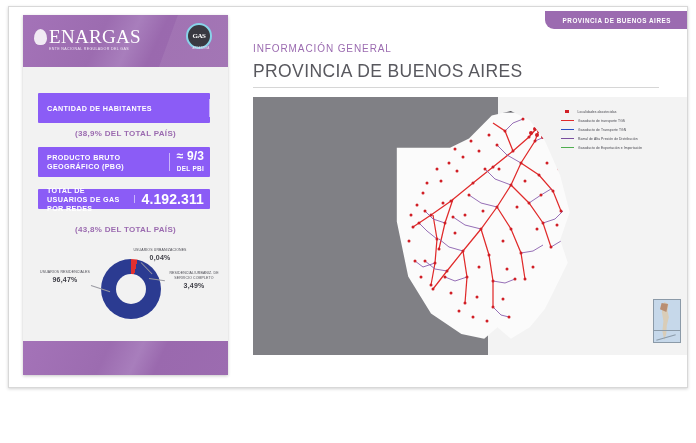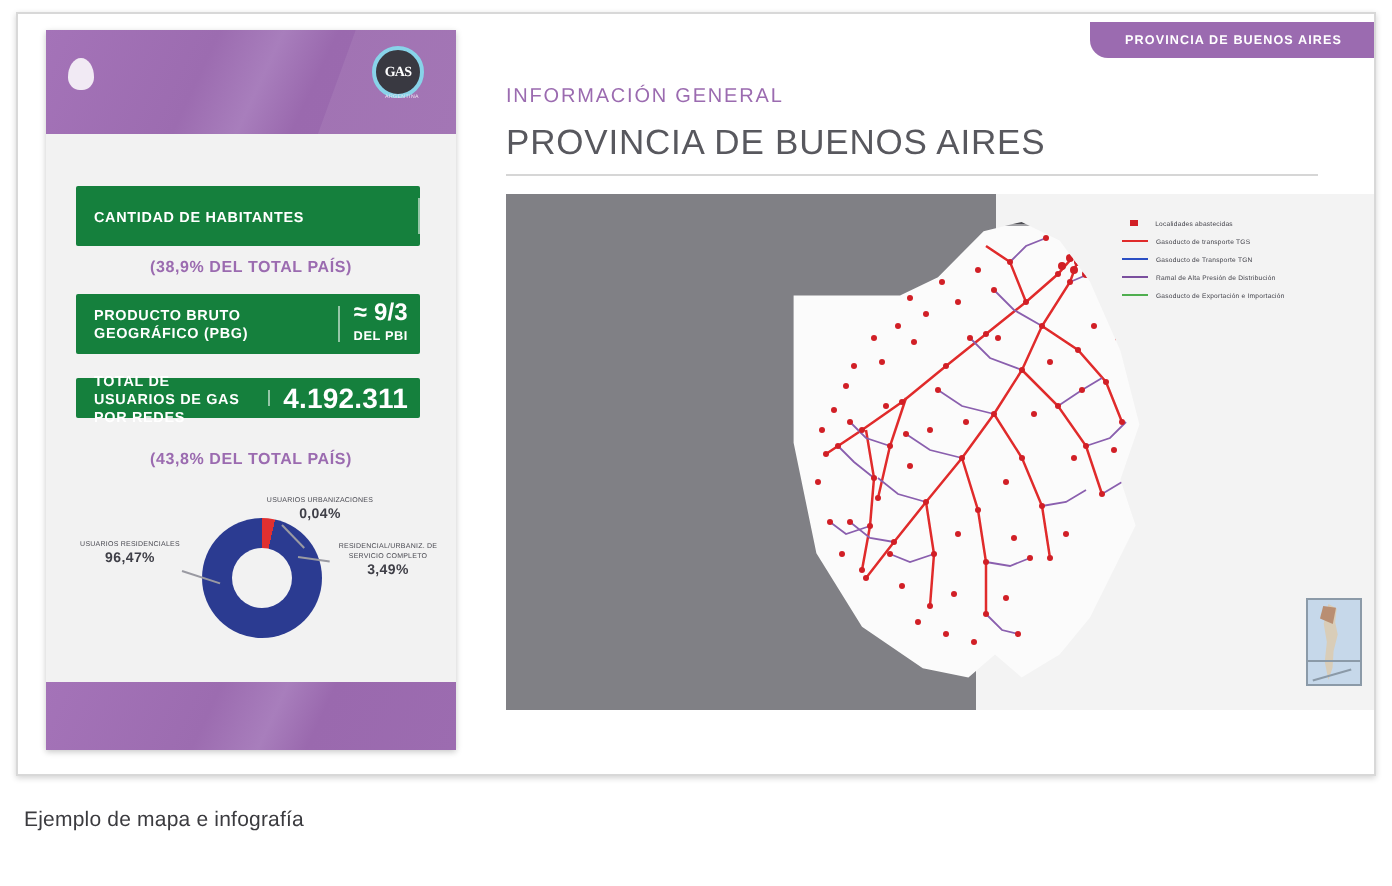--- a/index.html
+++ b/index.html
@@ -64,21 +64,21 @@
   }
   .seal-cap{
     position:absolute;right:16px;top:32px;width:22px;text-align:center;
     font-size:2.6px;color:#efe3f3;letter-spacing:.2px;
   }
 
   .panel-body{position:relative;height:274px;background:#f2f2f2;}
 
   .stat{
     position:absolute;left:15px;width:172px;
-    background:#15803d;
+    background:#8b5cf6;
     display:flex;align-items:center;
     border-radius:1px;
     box-sizing:border-box;
   }
   .stat-label{
     color:#ffffff;font-size:7.2px;font-weight:bold;letter-spacing:.35px;
     line-height:9px;padding:0 7px 0 9px;flex:1;text-transform:uppercase;
   }
   .stat-div{width:1px;background:rgba(255,255,255,.55);align-self:stretch;margin:6px 0;}
   .stat-value{
@@ -212,20 +212,24 @@
 
 <div id="root">
 
   <div class="slide">
 
     <div class="left-panel">
 
       <div class="brand-bar">
         <div class="logo-wrap">
           <div class="logo-shield"></div>
+          <div class="logo-text">
+            <div class="logo-word">ENARGAS</div>
+            <div class="logo-sub">ENTE NACIONAL REGULADOR DEL GAS</div>
+          </div>
         </div>
         <div class="seal">
           <span class="seal-inner">GAS</span>
         </div>
         <div class="seal-cap">ARGENTINA</div>
       </div>
 
       <div class="panel-body">
 
         <div class="stat" id="stat-habitantes">
@@ -468,14 +472,13 @@
         <div class="inset">
           <div class="inset-land"></div>
           <div class="inset-hl"></div>
           <div class="inset-line"></div>
           <div class="inset-line2"></div>
         </div>
       </div>
     </div>
   </div>
 
-  <div class="caption">Ejemplo de mapa e infografía</div>
 </div>
 
 </body></html>

